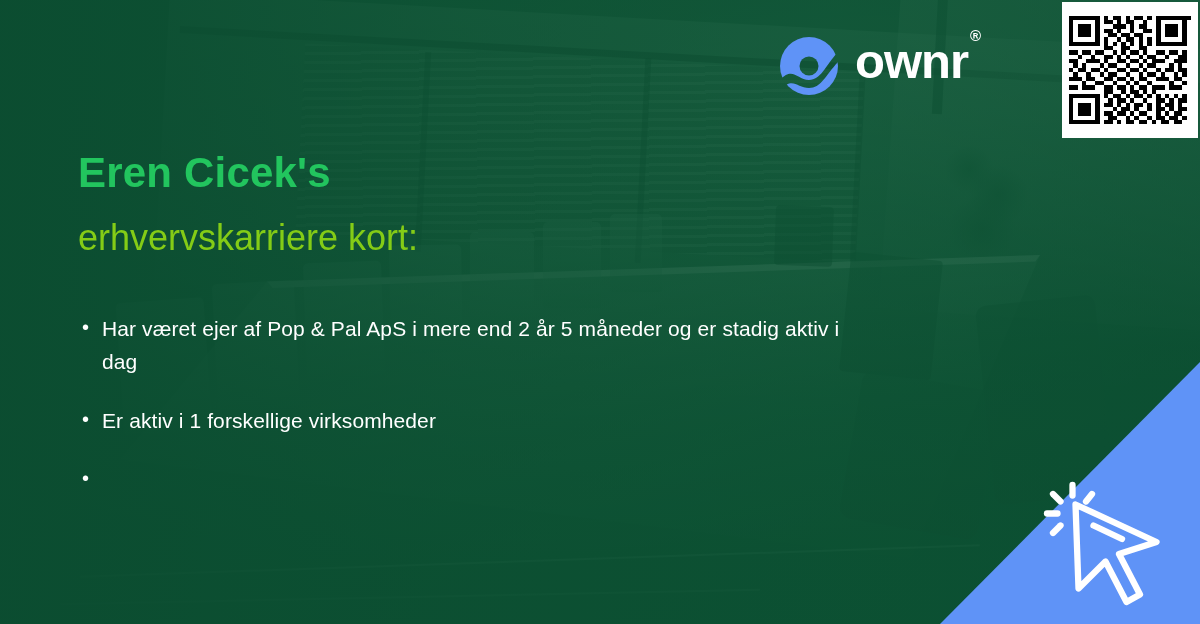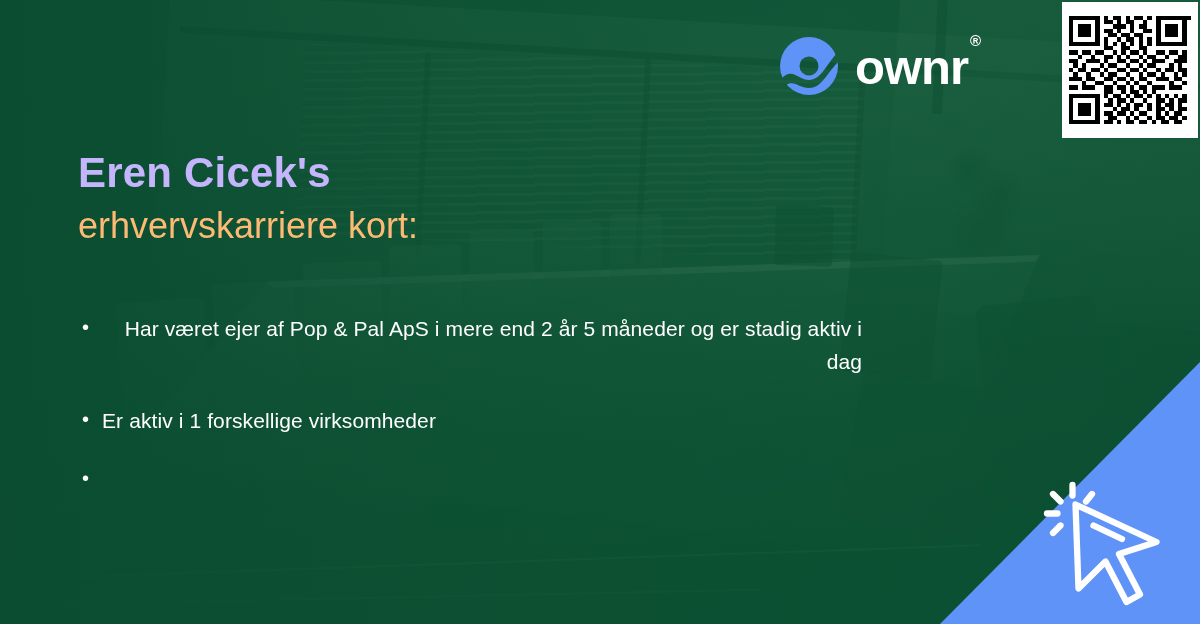--- a/index.html
+++ b/index.html
@@ -132,33 +132,33 @@
   
   #content{ position:absolute; inset:0; }
 
   .title-block{
     position:absolute;
     left:78px;
     top:150px;
     width:760px;
   }
   .title-line1{
-    color:#c4b5fd;
+    color:#22c55e;
     font-size:42px;
     font-weight:bold;
     letter-spacing:.2px;
     line-height:1.08;
     white-space:nowrap;
   }
   .title-line2{
-    color:#fdba74;
+    color:#84cc16;
     font-size:36px;
     font-weight:normal;
     line-height:1.25;
-    margin-top:8px;
+    margin-top:20px;
     white-space:nowrap;
   }
 
   .bullets{
     position:absolute;
     left:82px;
     top:312px;
     width:850px;
   }
   .bullet{
@@ -175,30 +175,29 @@
     flex:0 0 20px;
     text-align:left;
   }
   .btext{
     color:#ffffff;
     font-size:21px;
     line-height:33px;
     font-weight:normal;
     letter-spacing:.1px;
     max-width:760px;
-    text-align:right;
   }
 
   
   #logo{
     position:absolute;
     left:779px;
     top:36px;
     display:flex;
-    align-items:center;
+    align-items:flex-start;
     gap:16px;
   }
   .logo-mark{ width:60px; height:60px; display:block; }
   .logo-word{
     color:#ffffff;
     font-size:49px;
     font-weight:bold;
     letter-spacing:-1px;
     line-height:1;
     position:relative;

